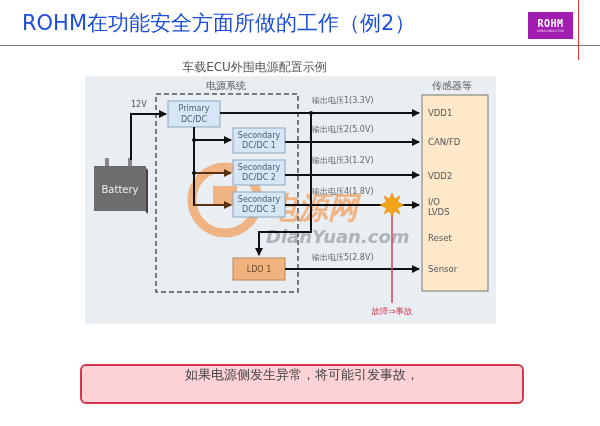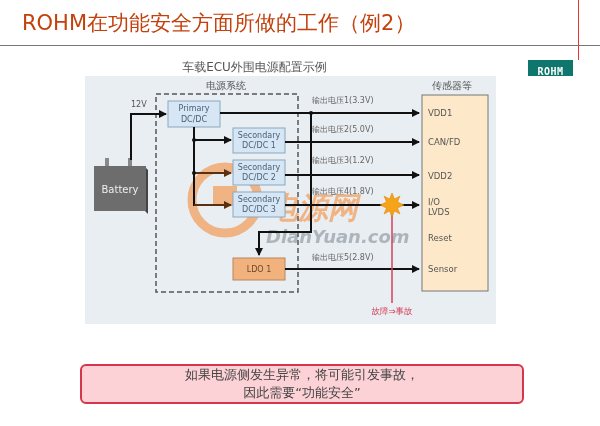--- a/index.html
+++ b/index.html
@@ -1,20 +1,20 @@
 <!DOCTYPE html>
 <html><head>
 <meta charset="utf-8">
 <style>
   html,body{margin:0;padding:0;background:#ffffff;}
   body{width:600px;height:426px;position:relative;overflow:hidden;font-family:"DejaVu Sans","Liberation Sans",sans-serif;}
-  .title{position:absolute;left:22px;top:9px;font-size:21px;color:#c2410c;letter-spacing:0px;white-space:nowrap;}
+  .title{position:absolute;left:22px;top:9px;font-size:21px;color:#1d4ed8;letter-spacing:0px;white-space:nowrap;}
   .hr{position:absolute;left:0;top:45px;width:600px;height:1px;background:#777;}
   .redline{position:absolute;left:578px;top:0;width:1px;height:60px;background:#e33;}
-  .logo{position:absolute;left:528px;top:12px;width:45px;height:16px;background:#0f766e;color:#fff;text-align:center;margin-top:48px;}
+  .logo{position:absolute;left:528px;top:12px;width:45px;height:27px;background:#a21caf;color:#fff;text-align:center;}
   .logo .lt{font-family:"DejaVu Sans Mono",monospace;font-weight:bold;font-size:10px;line-height:10px;margin-top:7px;letter-spacing:0.5px;}
   .logo .ls{font-size:3px;line-height:4px;opacity:.85;}
   .subtitle{position:absolute;left:0;width:509px;top:59px;text-align:center;font-size:12px;color:#555;}
   svg{position:absolute;left:0;top:0;}
   .callout{position:absolute;left:80px;top:364px;width:444px;height:40px;background:#fcd2d6;border:2px solid #d4374a;border-radius:6px;text-align:center;color:#444;font-size:13px;line-height:18px;padding-top:0;box-sizing:border-box;}
 </style>
 </head>
 <body>
 
 <div class="title">ROHM在功能安全方面所做的工作（例2）</div>
@@ -110,14 +110,13 @@
   <text x="312" y="194" font-size="8" fill="#666">输出电压4(1.8V)</text>
   <text x="312" y="260" font-size="8" fill="#666">输出电压5(2.8V)</text>
 
   <line x1="392" y1="207" x2="392" y2="303" stroke="#d6415a" stroke-width="1.5"></line>
   <polygon fill="#f5a318" stroke="#e07a00" stroke-width="0.5" points="392,193 394.5,199 400,196 397.5,202 404,205 397.5,208 400,214 394.5,211 392,217 389.5,211 384,214 386.5,208 380,205 386.5,202 384,196 389.5,199"></polygon>
   <text x="392" y="314" font-size="8.5" fill="#d6415a" text-anchor="middle">故障⇒事故</text>
 </svg>
 
 <div class="callout">
   <div>如果电源侧发生异常，将可能引发事故，</div>
-  <div>因此需要“功能安全”</div>
 </div>
 
 </body></html>

